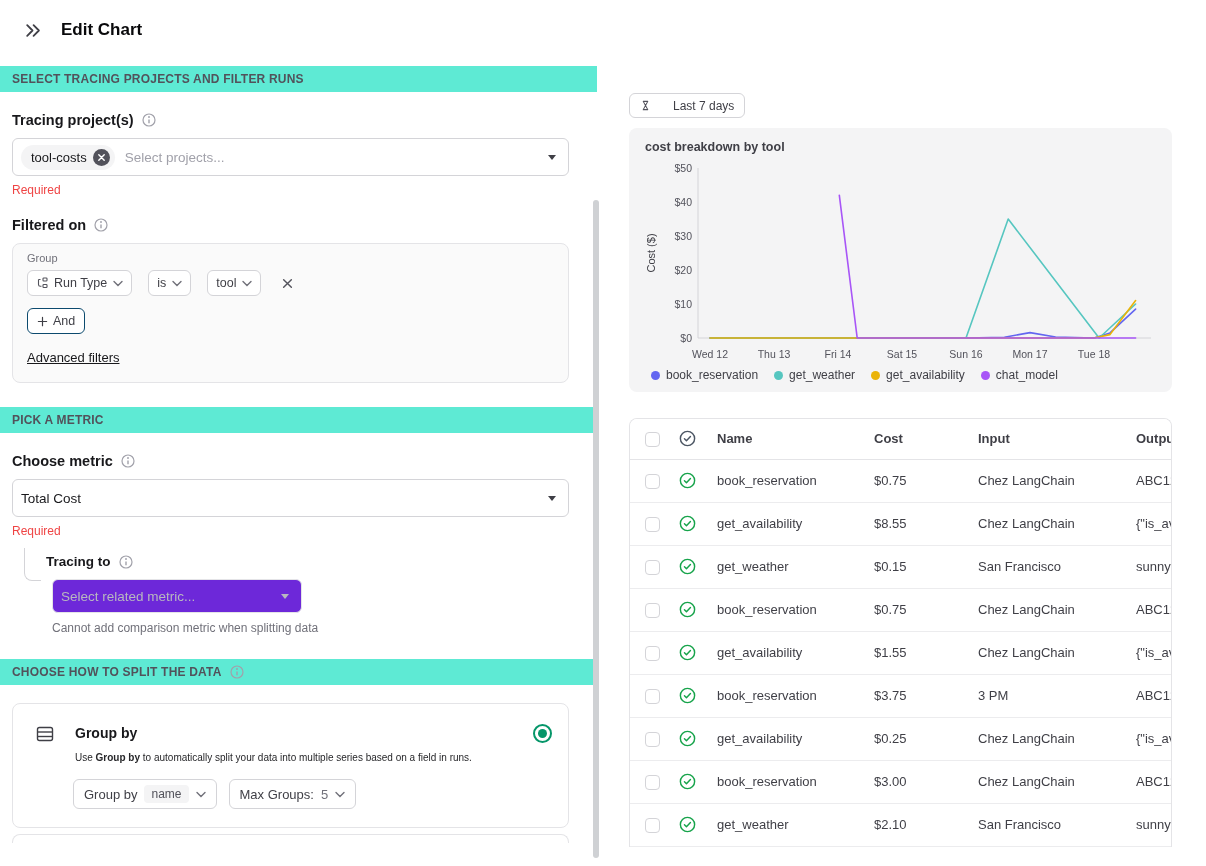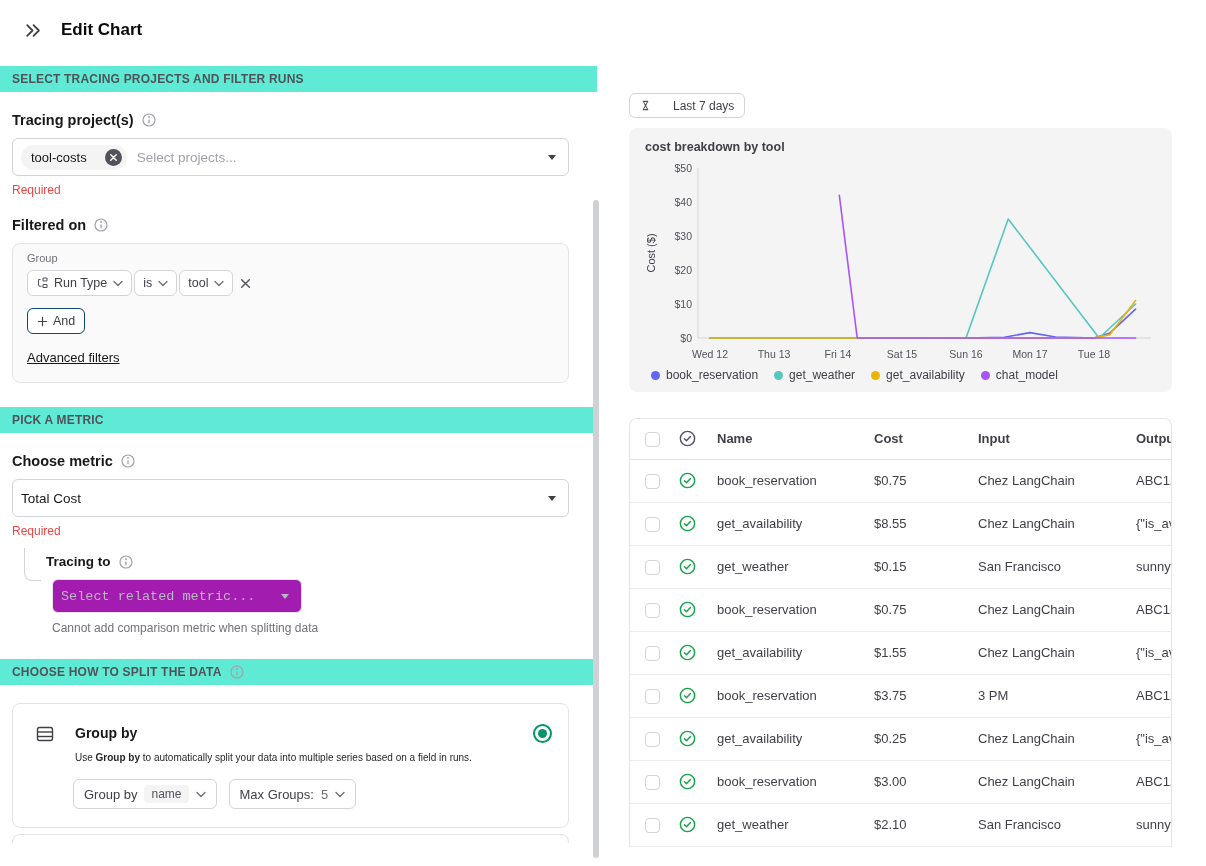--- a/index.html
+++ b/index.html
@@ -21,35 +21,35 @@
                  padding:6px 12px; display:flex; align-items:center; gap:8px; margin-top:6px; }
   .section-bar.first { margin-top:6px; }
   .field-label { display:flex; align-items:center; gap:8px; font-size:14.5px; font-weight:700; color:#18181b;
                  margin:20px 28px 10px 12px; }
   .select { position:relative; display:flex; align-items:center; height:38px; margin:0 28px 0 12px;
             border:1px solid #d4d4d8; border-radius:6px; padding:0 30px 0 8px; gap:10px; background:#fff; cursor:pointer; }
   .select .value { font-size:13.5px; color:#18181b; }
   .select .placeholder { font-size:13.5px; color:#a1a1aa; }
   .caret { position:absolute; right:12px; top:50%; margin-top:-2px; width:0; height:0;
            border-left:4.5px solid transparent; border-right:4.5px solid transparent; border-top:5px solid #3f3f46; }
-  .select.disabled { background:#a21caf; border-color:#e4e4e7;font-family:Liberation Mono, monospace; }
+  .select.disabled { background:#6d28d9; border-color:#e4e4e7; }
   .select.disabled .placeholder { color:#b8b8bf; }
   .select.disabled .caret { border-top-color:#b8b8bf; }
   .select.small { width:250px; height:34px; margin:10px 0 0 6px; }
 
-  .chip-selected { display:inline-flex; align-items:center; gap:18px; background:#f4f4f5; border-radius:999px;
+  .chip-selected { display:inline-flex; align-items:center; gap:6px; background:#f4f4f5; border-radius:999px;
                    padding:4px 5px 4px 10px; font-size:13px; color:#18181b; }
   .chip-x { width:17px; height:17px; border-radius:50%; background:#52525b; display:inline-flex;
             align-items:center; justify-content:center; cursor:pointer; }
   .required { font-size:12px; color:#ef4444; margin:7px 28px 0 12px; }
 
   .filter-card { margin:10px 28px 0 12px; background:#fafafa; border:1px solid #e4e4e7; border-radius:8px;
                  padding:8px 14px 16px; }
   .where { font-size:11px; color:#71717a; margin-bottom:6px; }
-  .filter-row { display:flex; align-items:center; gap:2px; }
+  .filter-row { display:flex; align-items:center; gap:16px; }
   .fchip { display:inline-flex; align-items:center; gap:6px; height:26px; padding:0 8px; background:#fff;
            border:1px solid #d4d4d8; border-radius:6px; font-size:12.5px; color:#3f3f46; cursor:pointer; }
   .x-btn { margin-left:3px; display:inline-flex; cursor:pointer; padding:2px; }
   .and-row { margin-top:12px; }
   .and-btn { display:inline-flex; align-items:center; gap:5px; height:26px; padding:12px 9px; background:#fff;
              border:1px solid #0c4a6e; border-radius:6px; font-size:12.5px; color:#3f3f46; cursor:pointer; }
   .adv-row { margin-top:14px; }
   .adv-link { font-size:13px; color:#18181b; text-decoration:underline; cursor:pointer; }
 
   .compare { margin:16px 28px 0 46px; position:relative; }

